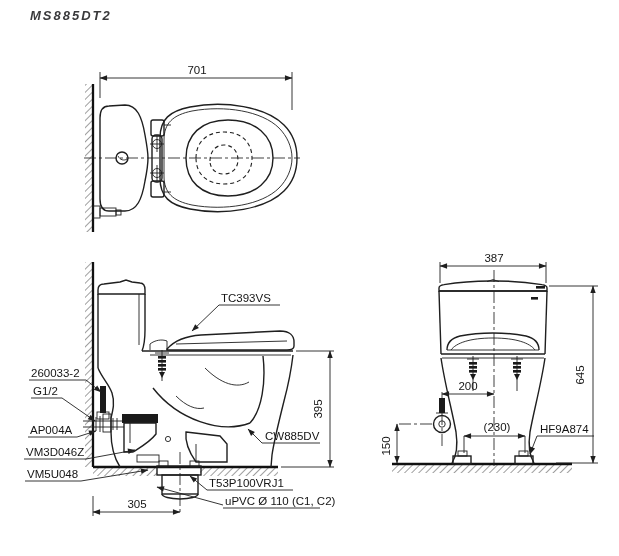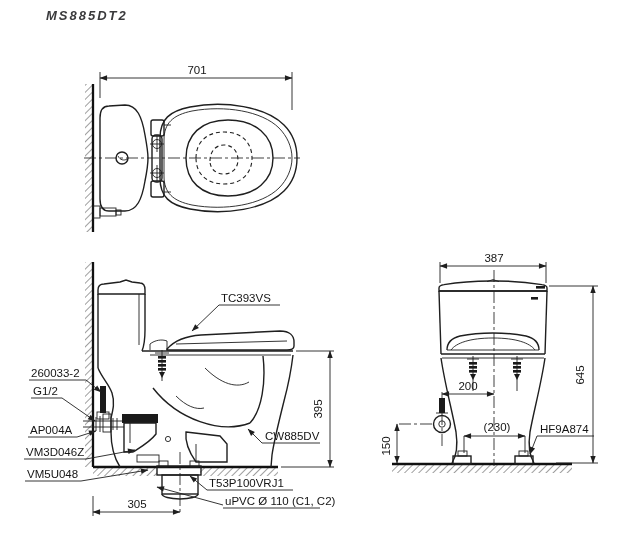--- a/index.html
+++ b/index.html
@@ -1,18 +1,18 @@
 <!DOCTYPE html>
 <html><head>
 <meta charset="utf-8">
 <style>
   html,body{margin:0;padding:0;background:#ffffff;}
   .canvas{position:relative;width:619px;height:556px;background:#ffffff;overflow:hidden;
           font-family:"Liberation Sans", sans-serif;}
-  .title{position:absolute;left:46px;top:8px;font-size:13px;font-weight:bold;font-style:italic;
+  .title{position:absolute;left:30px;top:8px;font-size:13px;font-weight:bold;font-style:italic;
          letter-spacing:2px;color:#3a3a3c;}
   svg{position:absolute;left:0;top:0;}
   svg text{font-family:"Liberation Sans", sans-serif;font-size:11.5px;fill:#141414;}
   .ln{stroke:#1f1f1f;stroke-width:1.4;fill:none;}
   .thin{stroke:#1f1f1f;stroke-width:0.9;fill:none;}
   .dim{stroke:#1f1f1f;stroke-width:0.9;fill:none;}
   .cl{stroke:#1f1f1f;stroke-width:0.85;fill:none;stroke-dasharray:12 3 3 3;}
   .dash{stroke:#1f1f1f;stroke-width:1.1;fill:none;stroke-dasharray:4 3;}
   .heavy{stroke:#111111;stroke-width:2.3;fill:none;}
   .fillb{fill:#1a1a1a;stroke:none;}

